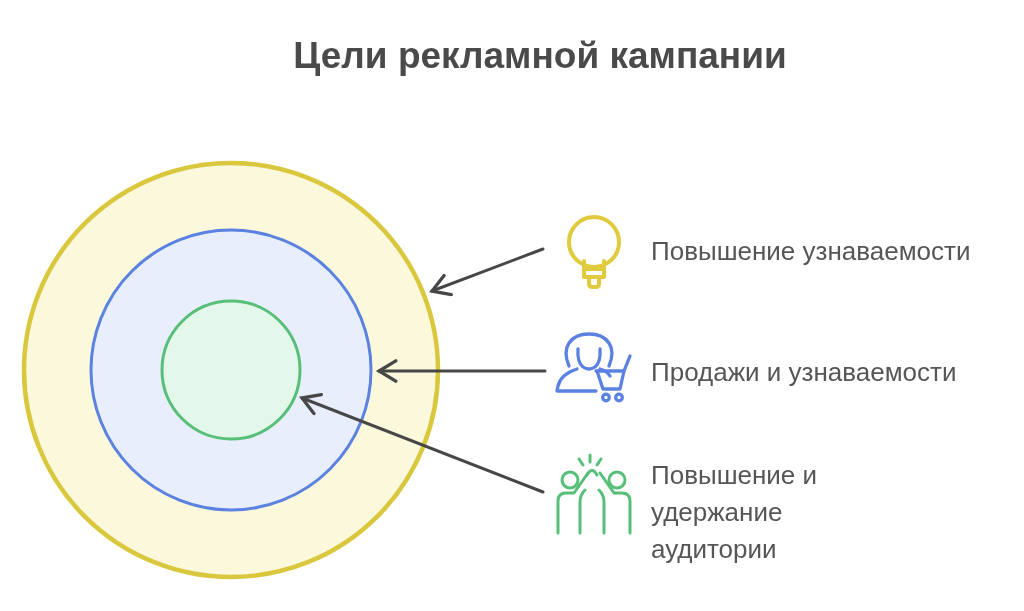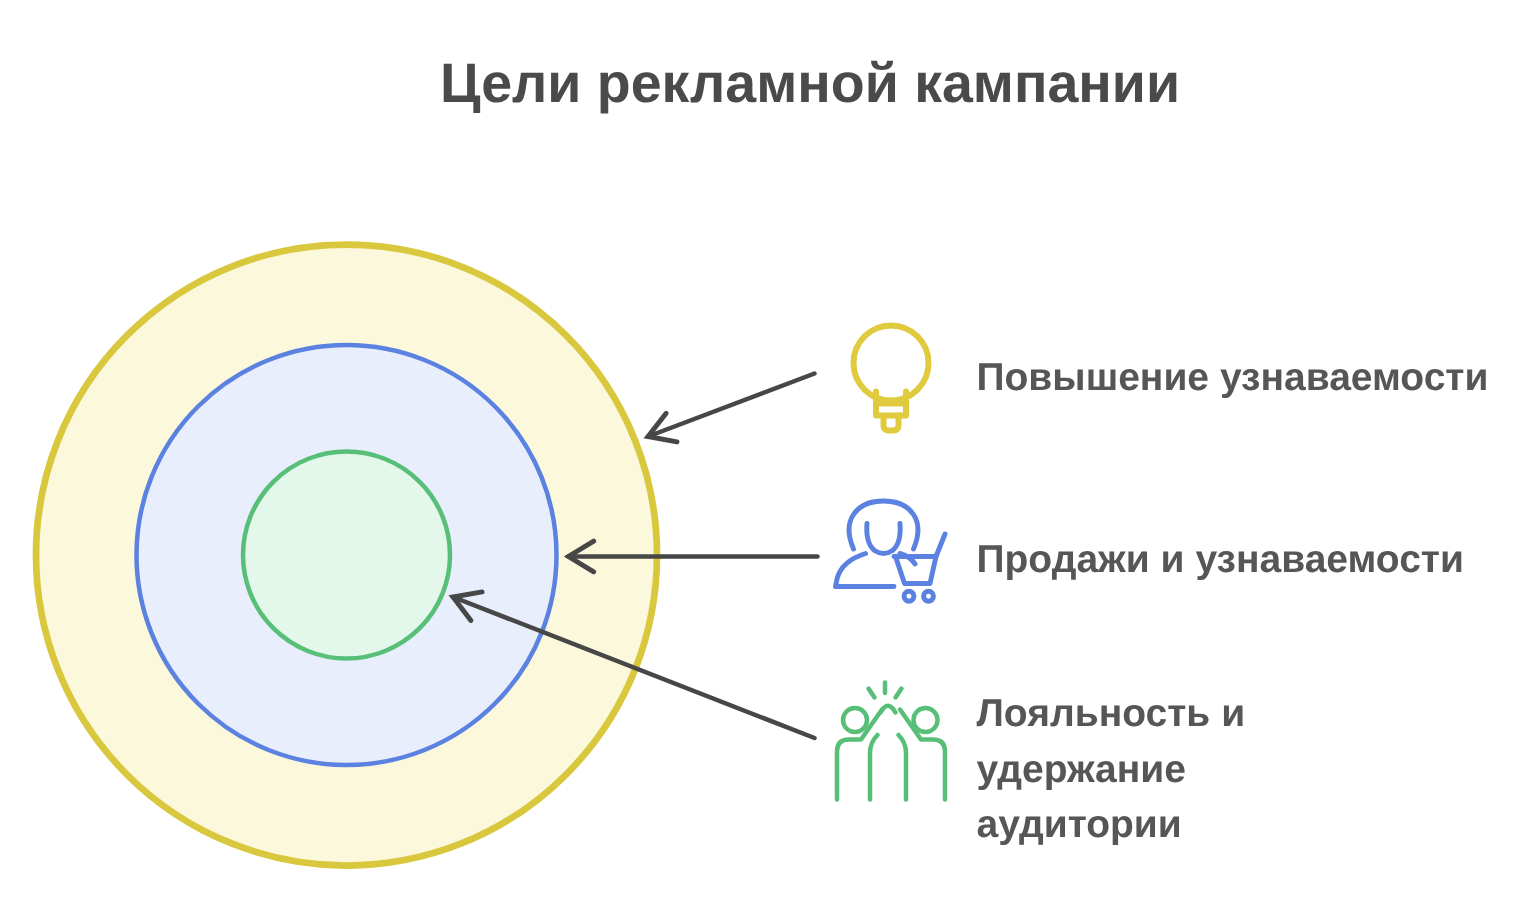--- a/index.html
+++ b/index.html
@@ -4,21 +4,21 @@
 <style>
   html,body{margin:0;padding:0;}
   body{width:1024px;height:611px;background:#ffffff;overflow:hidden;
        font-family:"Liberation Sans","DejaVu Sans",sans-serif;}
   .canvas{position:relative;width:853px;height:611px;background:#ffffff;}
   .title{position:absolute;top:36px;left:540px;transform:translateX(-50%);
          margin:0;font-size:37px;font-weight:700;color:#4a4a4a;white-space:nowrap;
          letter-spacing:0px;line-height:1.1;}
   .diagram-svg{position:absolute;left:0;top:0;}
   .legend-label{position:absolute;left:651px;font-size:26px;color:#565656;
-                line-height:32px;white-space:nowrap;font-weight:bold;}
+                line-height:32px;white-space:nowrap;}
   .legend-label.wrap{white-space:normal;max-width:372px;line-height:37px;}
 </style>
 </head>
 <body>
 
 <div class="canvas">
 
   <h1 class="title">Цели рекламной кампании</h1>
 
   <svg class="diagram-svg" width="1024" height="611" viewBox="0 0 1024 611">
@@ -67,15 +67,15 @@
       <path d="M558,533 L558,501 Q558,493 566,493 L574,493 L588,473"></path>
       <path d="M630,533 L630,501 Q630,493 622,493 L614,493 L600,473"></path>
       <path d="M587,475 Q592,466 597,475"></path>
       <path d="M580,533 L580,502 Q580,495 585,490"></path>
       <path d="M604,533 L604,502 Q604,495 599,490"></path>
     </g>
   </svg>
 
   <div class="legend-label" style="top:235px">Повышение узнаваемости</div>
   <div class="legend-label" style="top:356px">Продажи и узнаваемости</div>
-  <div class="legend-label wrap" style="top:457px">Лояльность и удержание аудитории</div>
+  <div class="legend-label wrap" style="top:457px">Повышение и удержание аудитории</div>
 
 </div>
 
 </body></html>

